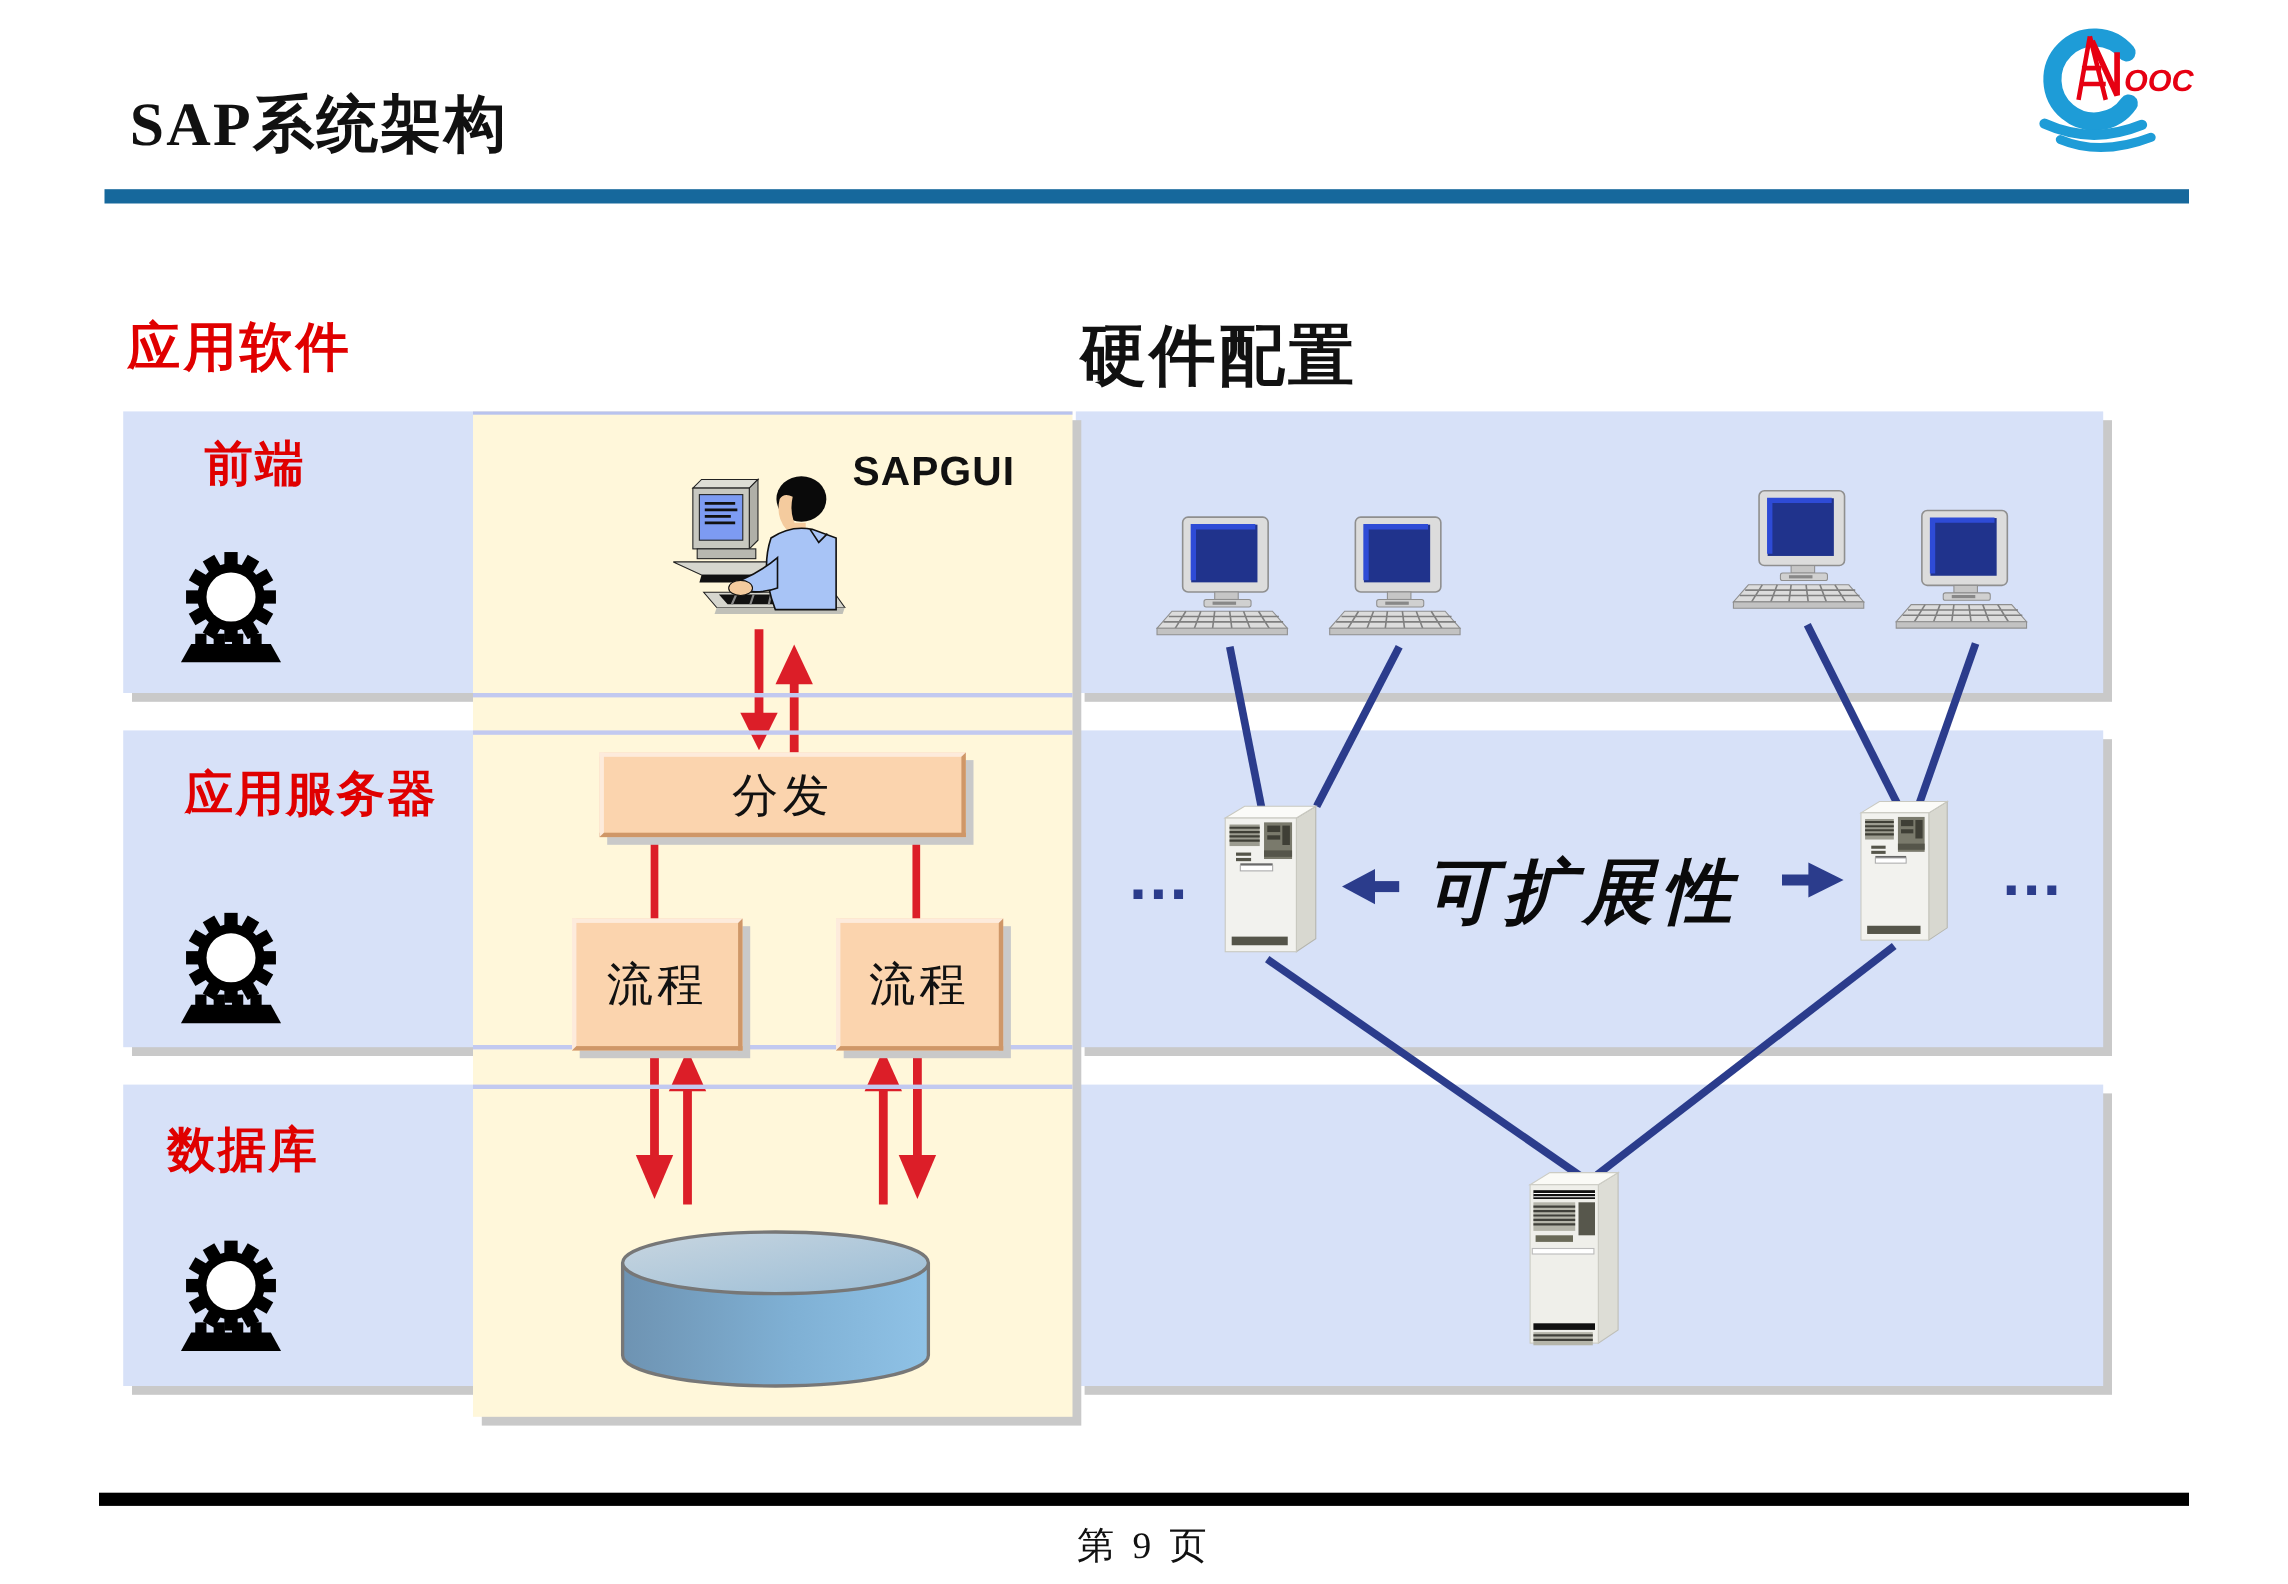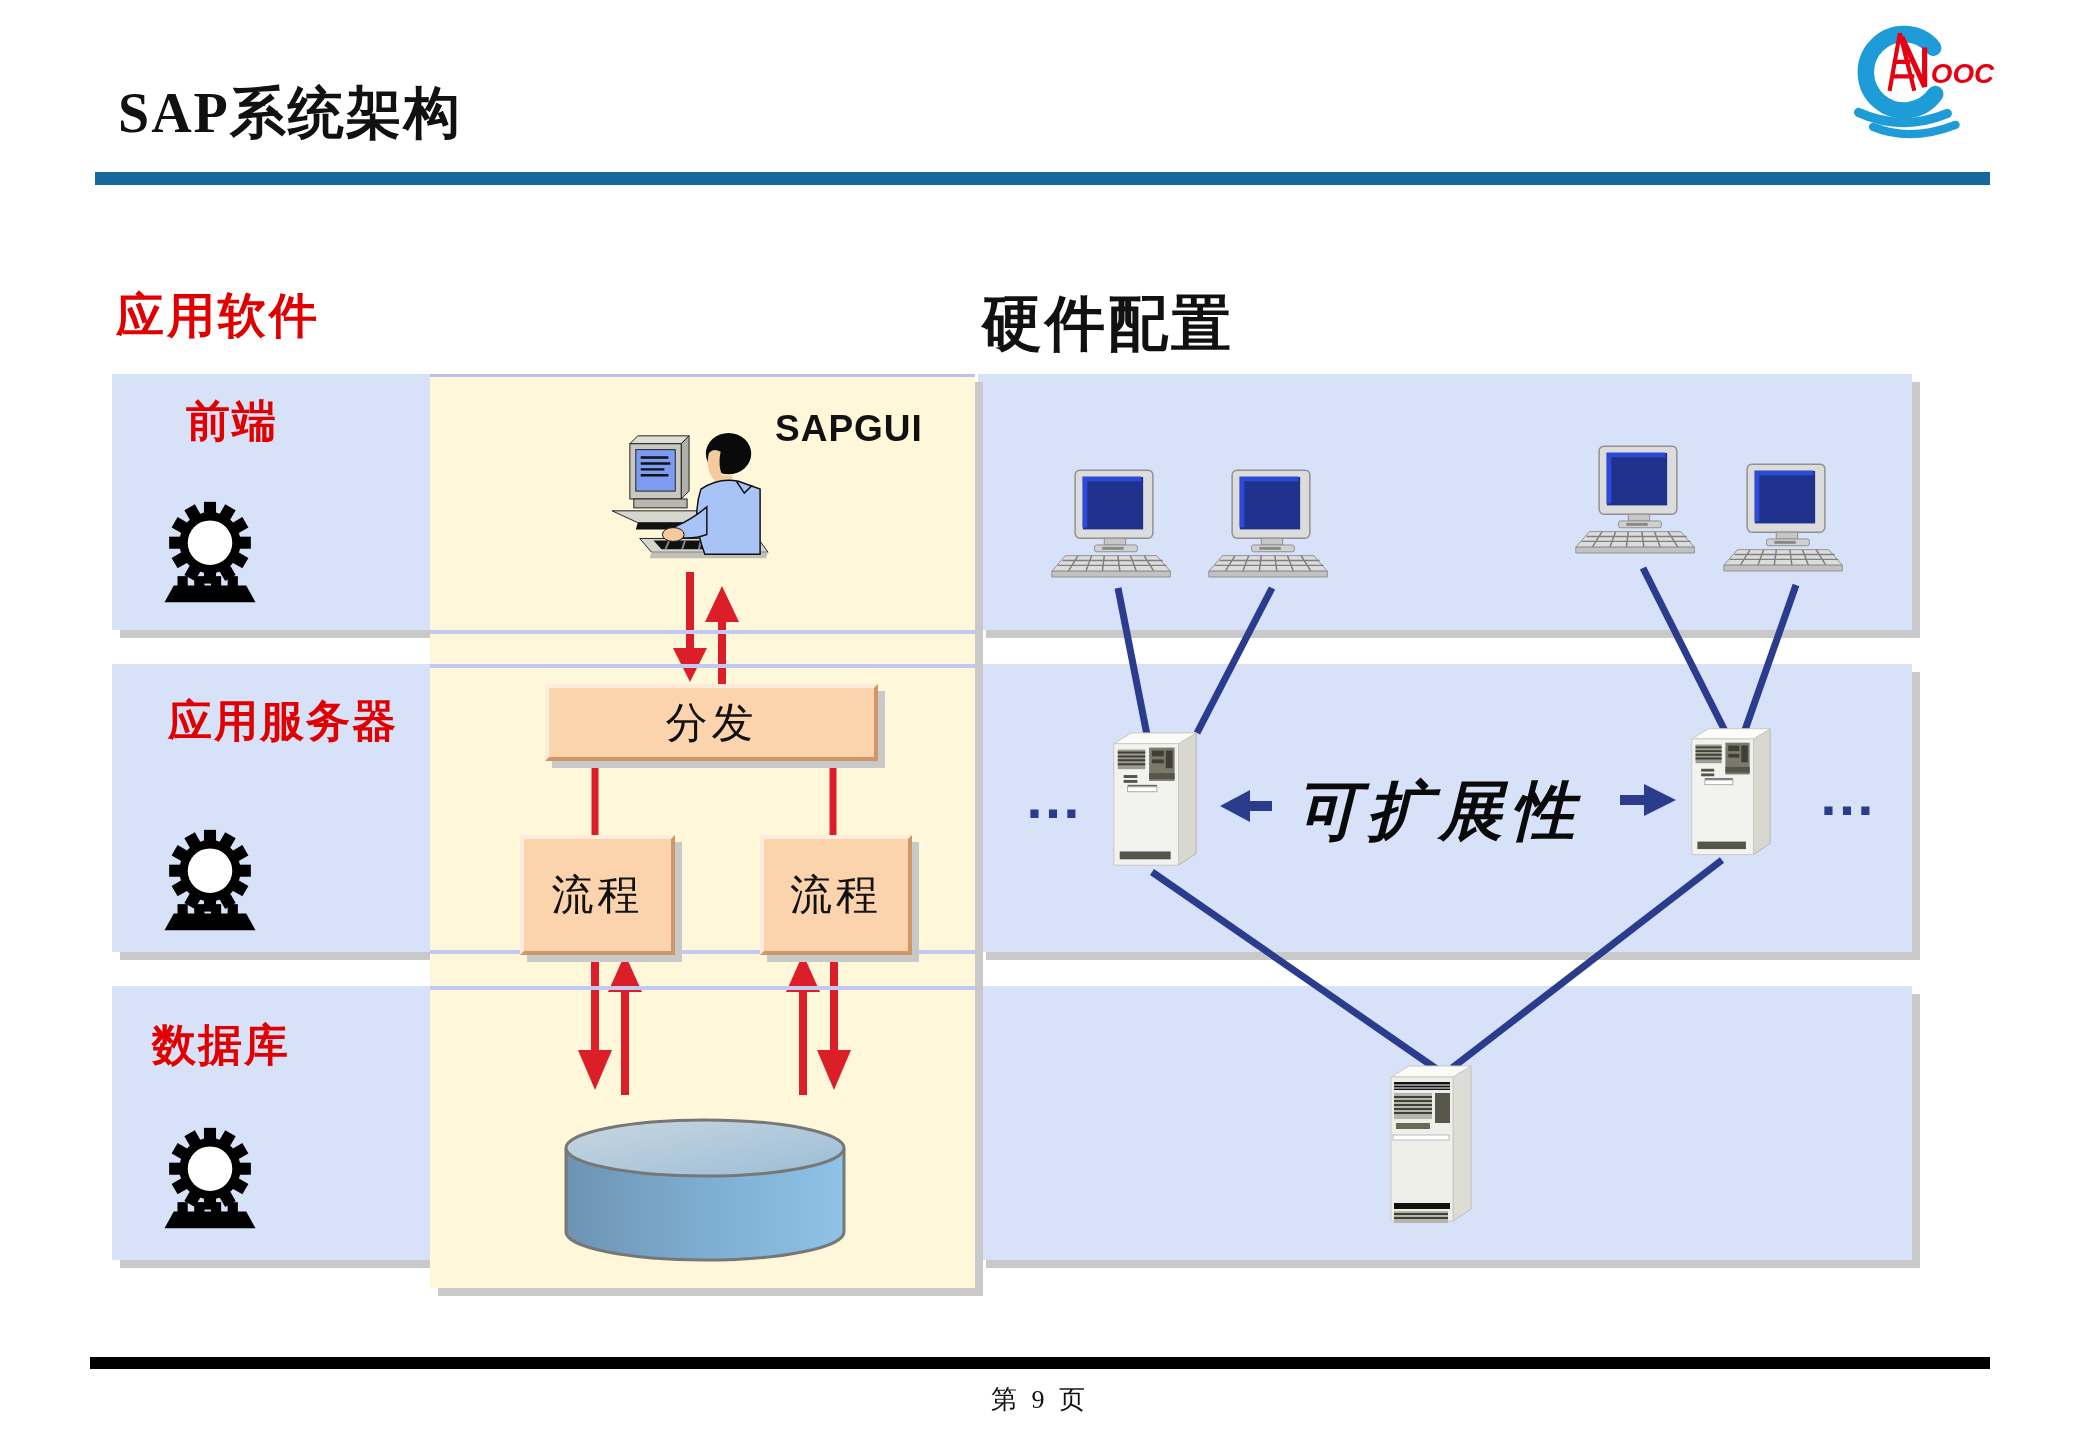--- a/index.html
+++ b/index.html
@@ -28,21 +28,21 @@
          display:flex;align-items:center;justify-content:center;
          font-size:42px;color:#111;letter-spacing:4px;}
   .sapgui{left:775px;top:408px;font-family:"Liberation Sans","DejaVu Sans",sans-serif;
           font-weight:bold;font-size:37px;color:#111;z-index:6;letter-spacing:1px;}
   .scal{left:1295px;top:768px;font-size:64px;font-style:italic;font-weight:600;color:#0a0a0a;
         letter-spacing:8px;z-index:6;}
   .dots{position:absolute;z-index:6;color:#2B3C8C;font-weight:900;font-size:58px;letter-spacing:8px;
         font-family:"Liberation Sans","DejaVu Sans",sans-serif;line-height:20px;}
   
   .f-rule{left:90px;top:1357px;width:1900px;height:12px;background:#000;}
-  .f-text{left:0;top:1382px;width:2080px;text-align:center;font-size:26px;color:#111;letter-spacing:4px;}
+  .f-text{left:0;top:1382px;width:2080px;text-align:center;font-size:34px;color:#111;letter-spacing:4px;}
 </style>
 </head>
 <body>
 
 <div class="slide">
 
   <svg width="0" height="0" style="position:absolute" aria-hidden="true">
     <defs>
       <symbol id="sym-gear" viewBox="0 0 110 112">
         <g fill="#000">

